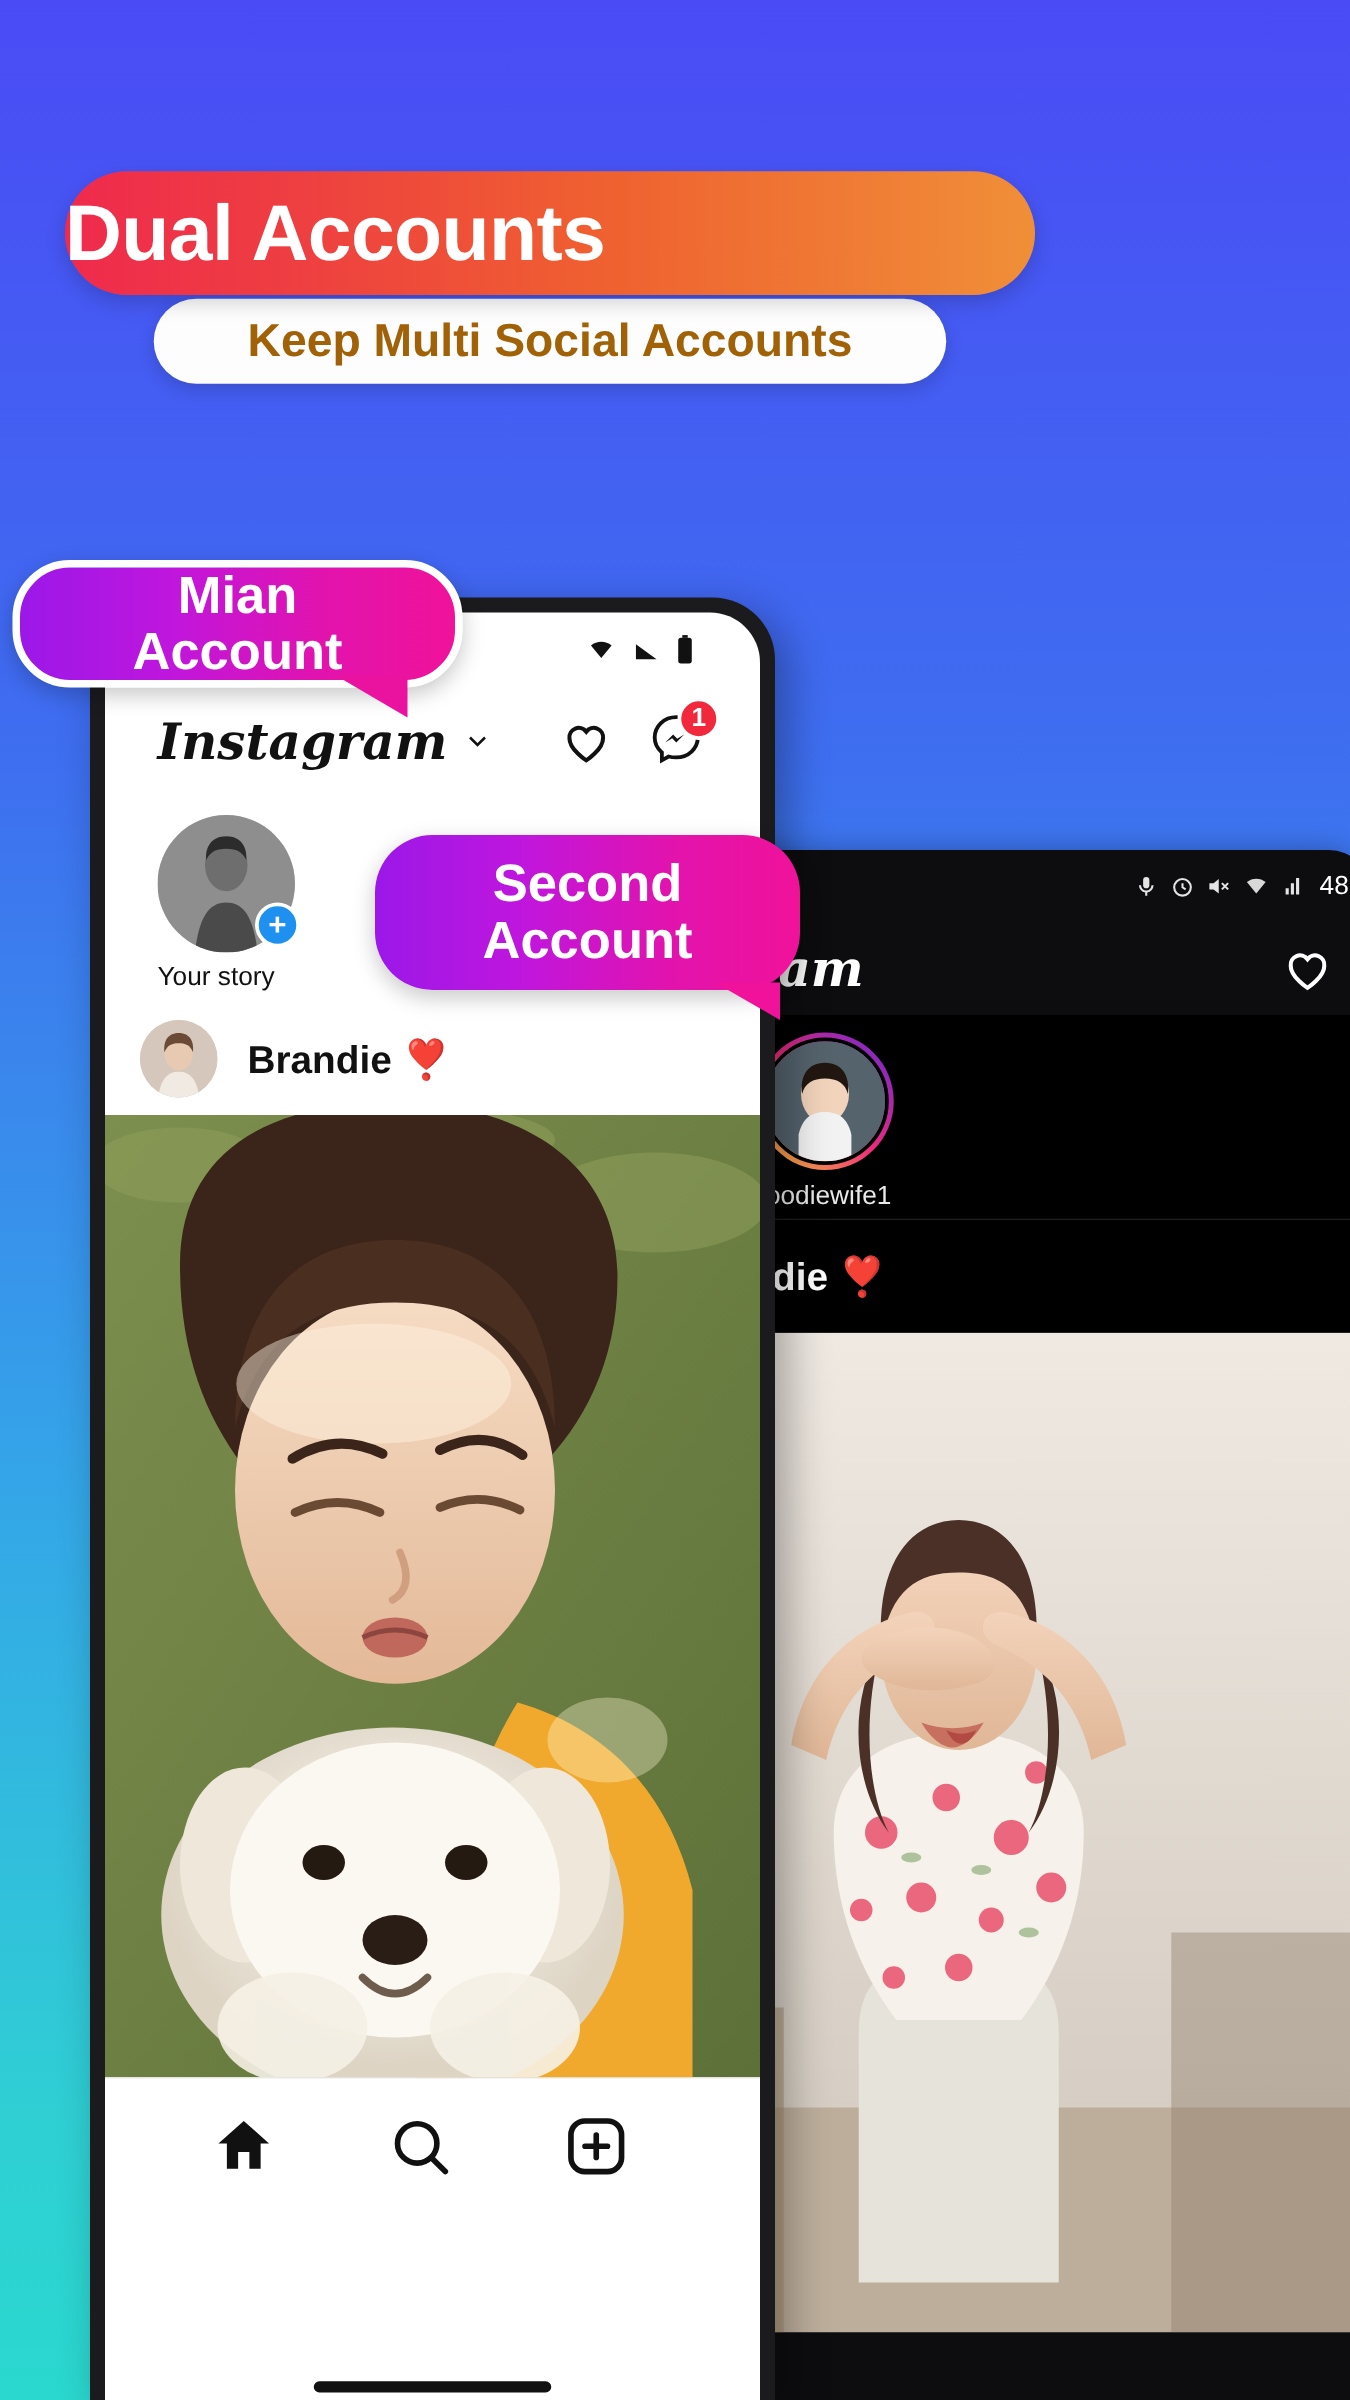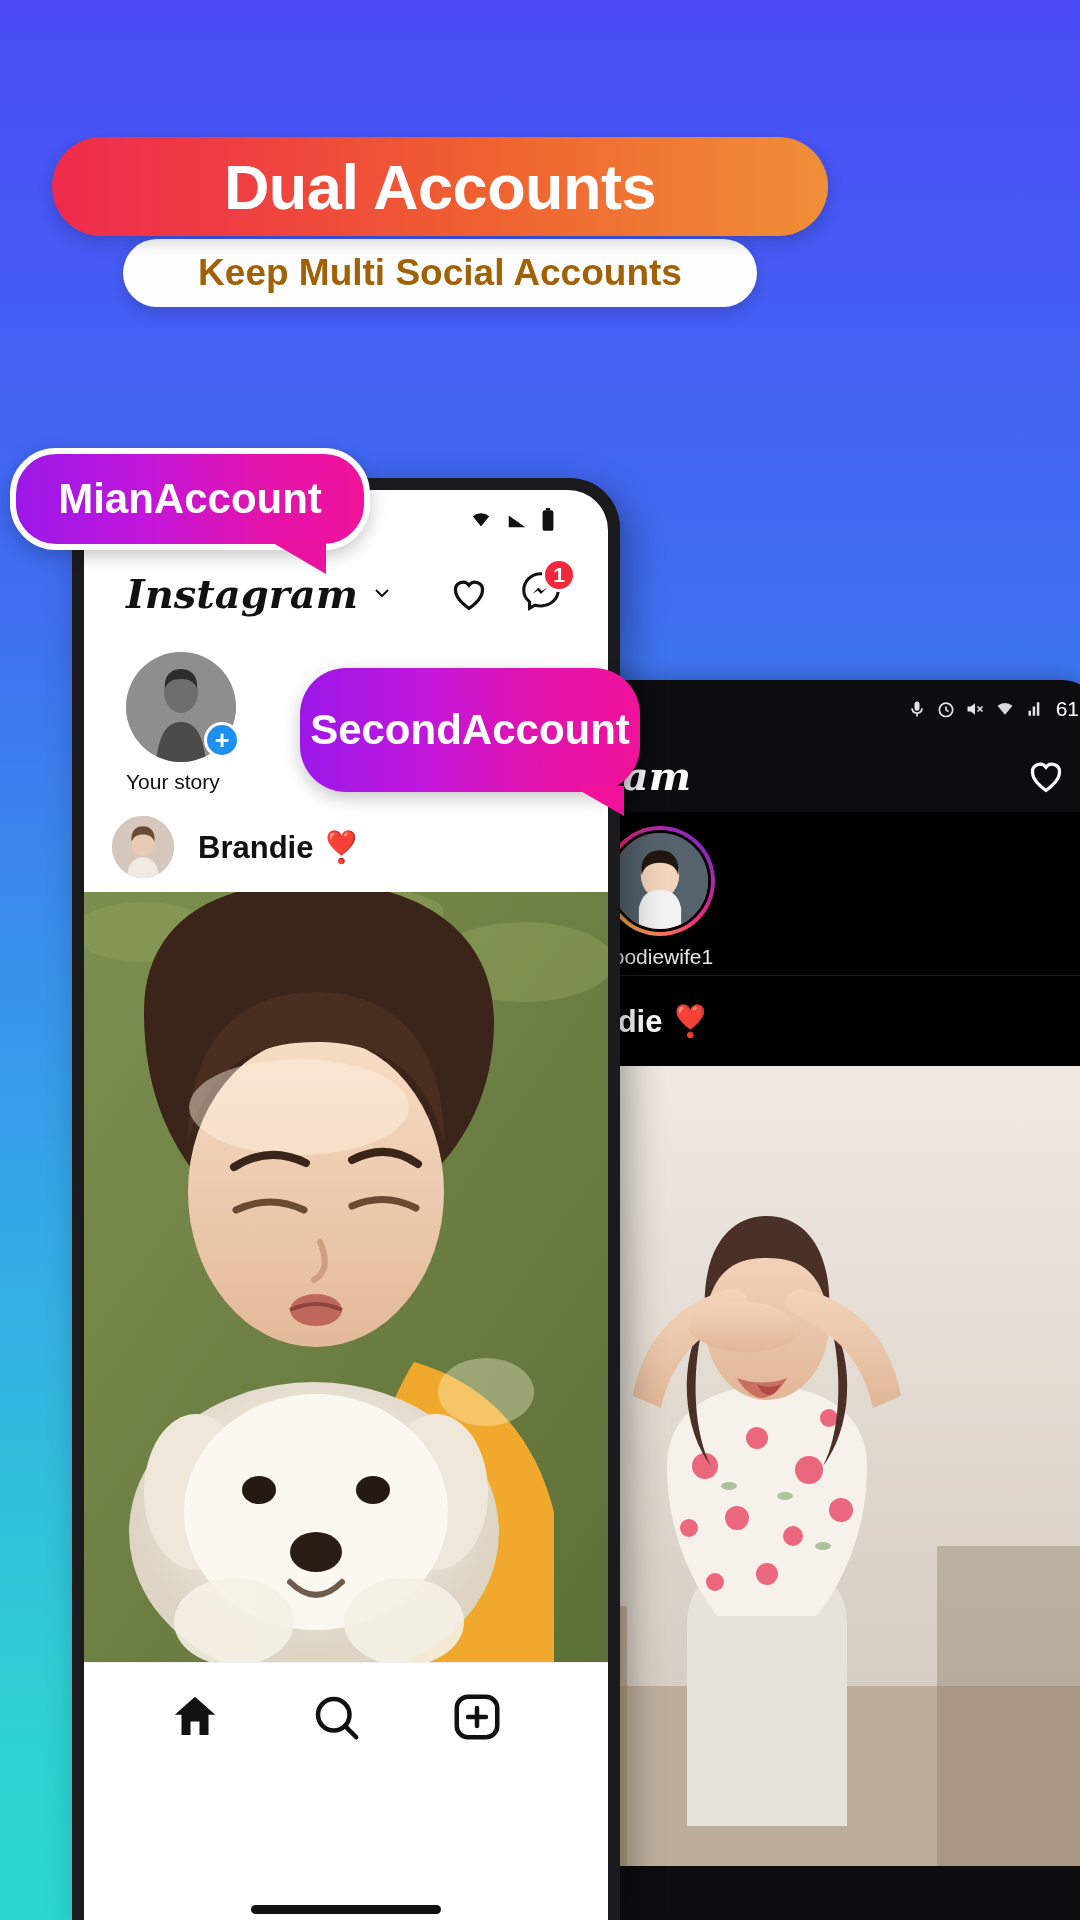--- a/index.html
+++ b/index.html
@@ -9,39 +9,39 @@
     background:linear-gradient(180deg,#4a4bf5 0%,#3e6ff0 32%,#34a6e8 62%,#2fcfd4 88%,#2ad8cf 100%);
     position:relative;
   }
 
   
   .hdr-banner{
     position:absolute; left:52px; top:137px; width:776px; height:99px;
     border-radius:50px;
     background:linear-gradient(90deg,#ef2a4d 0%,#ee4040 25%,#ef6030 55%,#f08f38 100%);
     box-shadow:0 6px 16px rgba(0,0,0,.18);
-    display:flex; align-items:center; justify-content:center; z-index:6;
+    display:flex; align-items:center; justify-content:flex-start; z-index:6;
   }
   .hdr-banner span{
     color:#fff; font-size:63px; font-weight:700; letter-spacing:-.5px; white-space:nowrap;
   }
   .hdr-sub{
     position:absolute; left:123px; top:239px; width:634px; height:68px;
     border-radius:40px; background:#fdfdfd;
     box-shadow:0 5px 14px rgba(0,0,0,.16);
     display:flex; align-items:center; justify-content:center; z-index:5;
   }
   .hdr-sub span{ color:#a16207; font-size:37px; font-weight:700; white-space:nowrap; }
 
   
   .callout{
     position:absolute; z-index:40;
     border-radius:46px;
     background:linear-gradient(90deg,#9b18e8 0%,#c016dd 35%,#e213ad 70%,#f0129a 100%);
-    display:flex; align-items:center; justify-content:center;
+    display:flex; flex-direction:column; align-items:center; justify-content:center;
     box-shadow:0 6px 18px rgba(0,0,0,.22);
   }
   .callout span{
     color:#fff; font-weight:700; line-height:1.06; white-space:nowrap; text-align:center;
   }
   .callout::after{
     content:""; position:absolute; width:0; height:0; bottom:-26px;
     border-style:solid;
   }
   #callout-main{ left:10px; top:448px; width:360px; height:102px; border:6px solid #fff; }
@@ -164,21 +164,21 @@
     <svg width="20" height="20" viewBox="0 0 24 24">
         <path fill="#e4e4e4" d="M3 9v6h4l5 4V5L7 9H3z"></path>
         <path stroke="#e4e4e4" stroke-width="2" d="M15 9l6 6M21 9l-6 6"></path>
       </svg>
     <svg width="22" height="20" viewBox="0 0 24 24">
         <path fill="#e4e4e4" d="M12 19l9-11a14 14 0 00-18 0z" opacity=".95"></path>
       </svg>
     <svg width="22" height="20" viewBox="0 0 24 24">
         <path fill="#e4e4e4" d="M3 20h3v-6H3zm5 0h3V9H8zm5 0h3V4h-3z"></path>
       </svg>
-    <span>61</span>
+    <span>48</span>
   </div>
 
   <div class="p2-nav">
     <span class="p2-logo">Instagram</span>
     <svg width="46" height="46" viewBox="0 0 24 24">
         <path fill="none" stroke="#fff" stroke-width="1.7" d="M12 20s-7-4.6-7-9.2A3.9 3.9 0 0112 8a3.9 3.9 0 017 2.8C19 15.4 12 20 12 20z"></path>
       </svg>
   </div>
 
   <div class="p2-stories">

